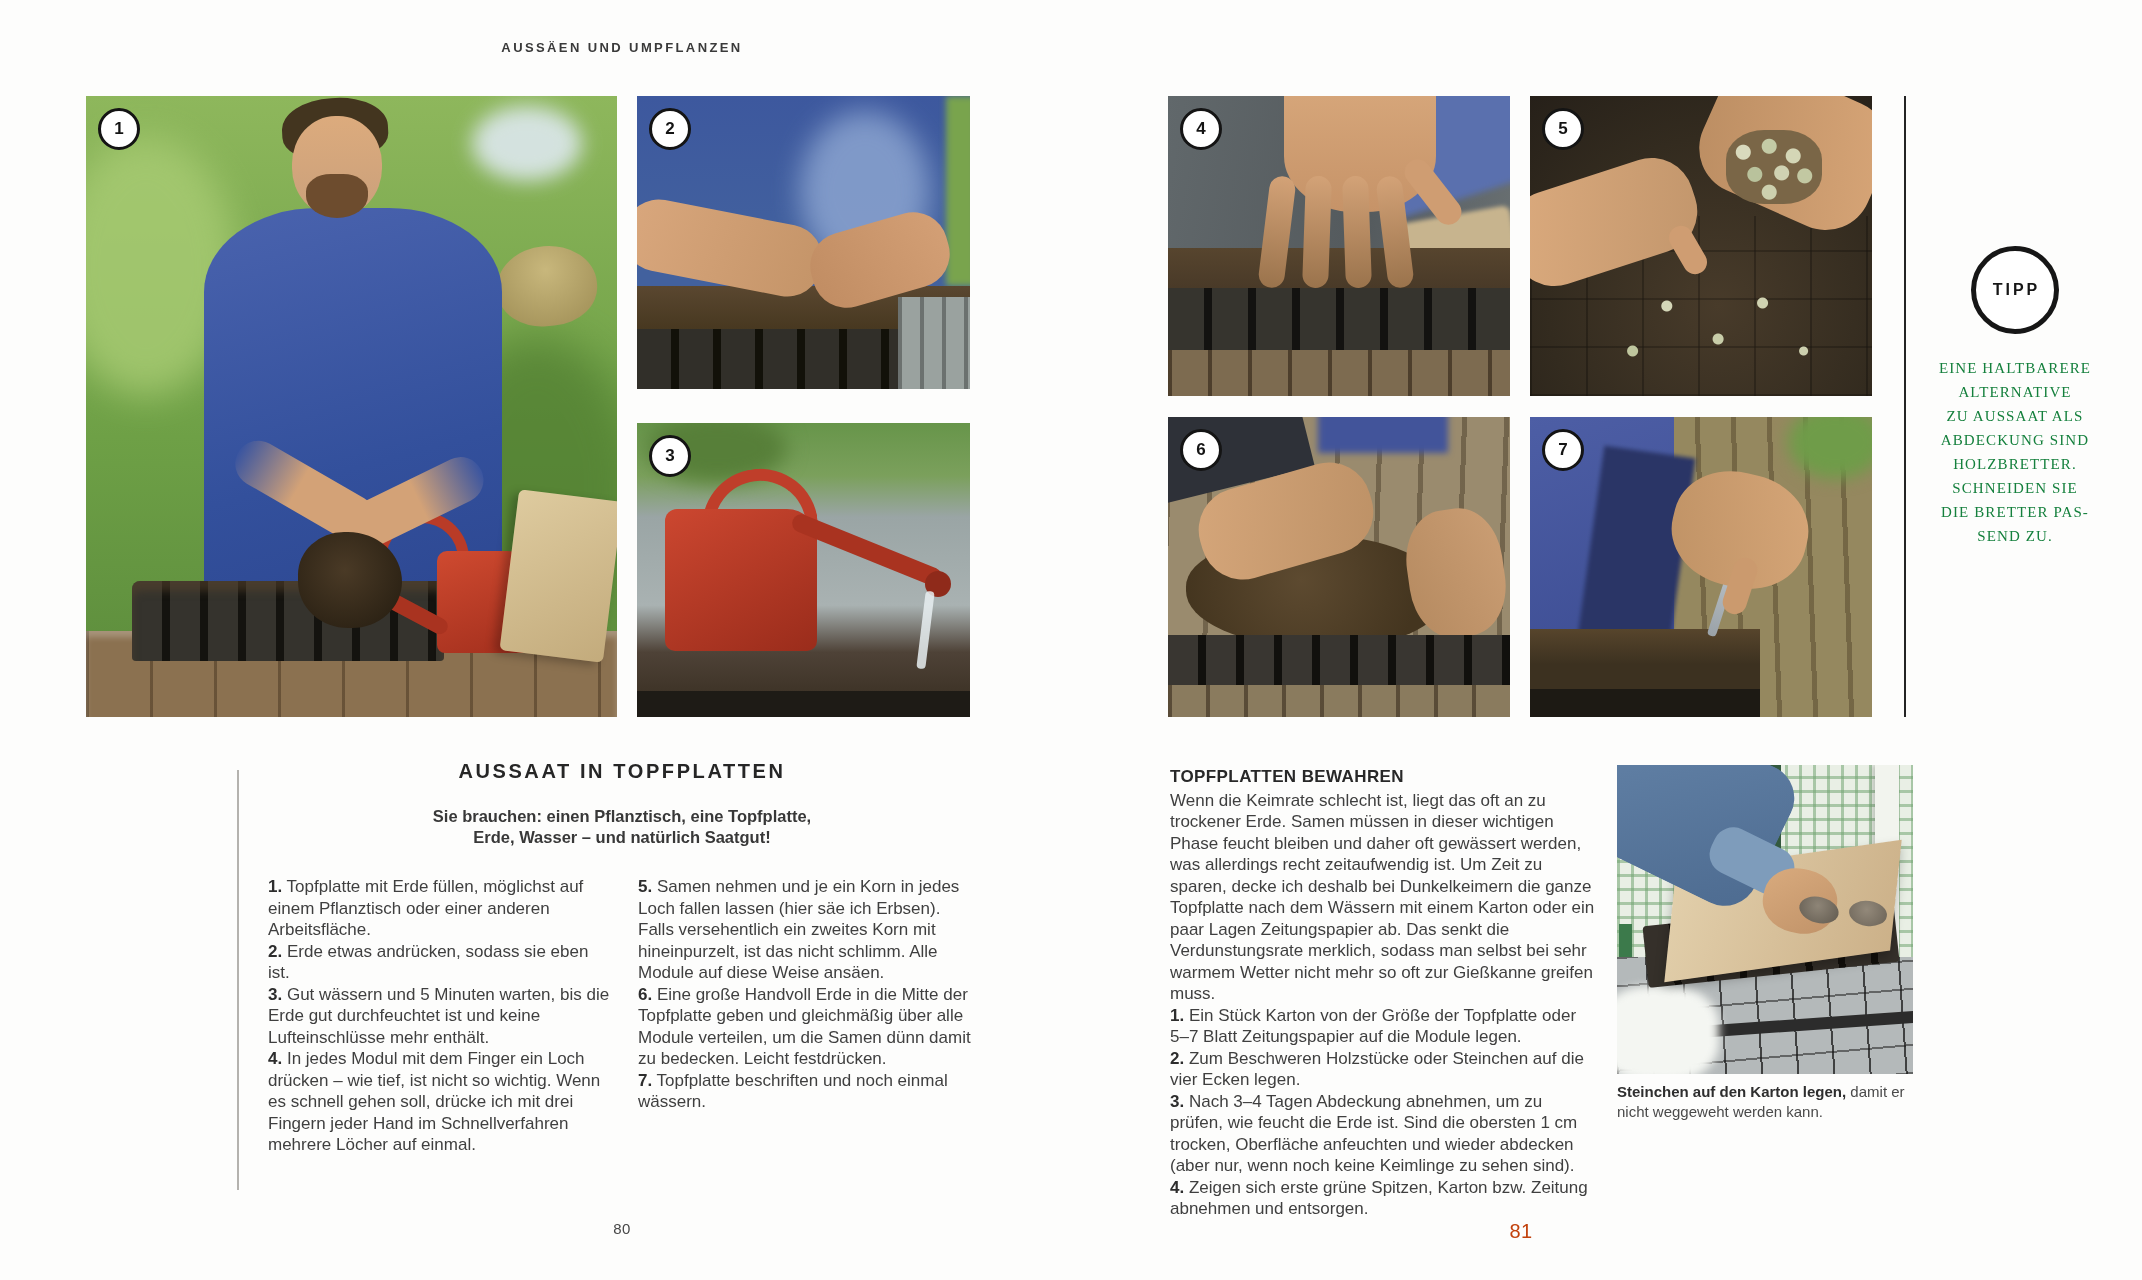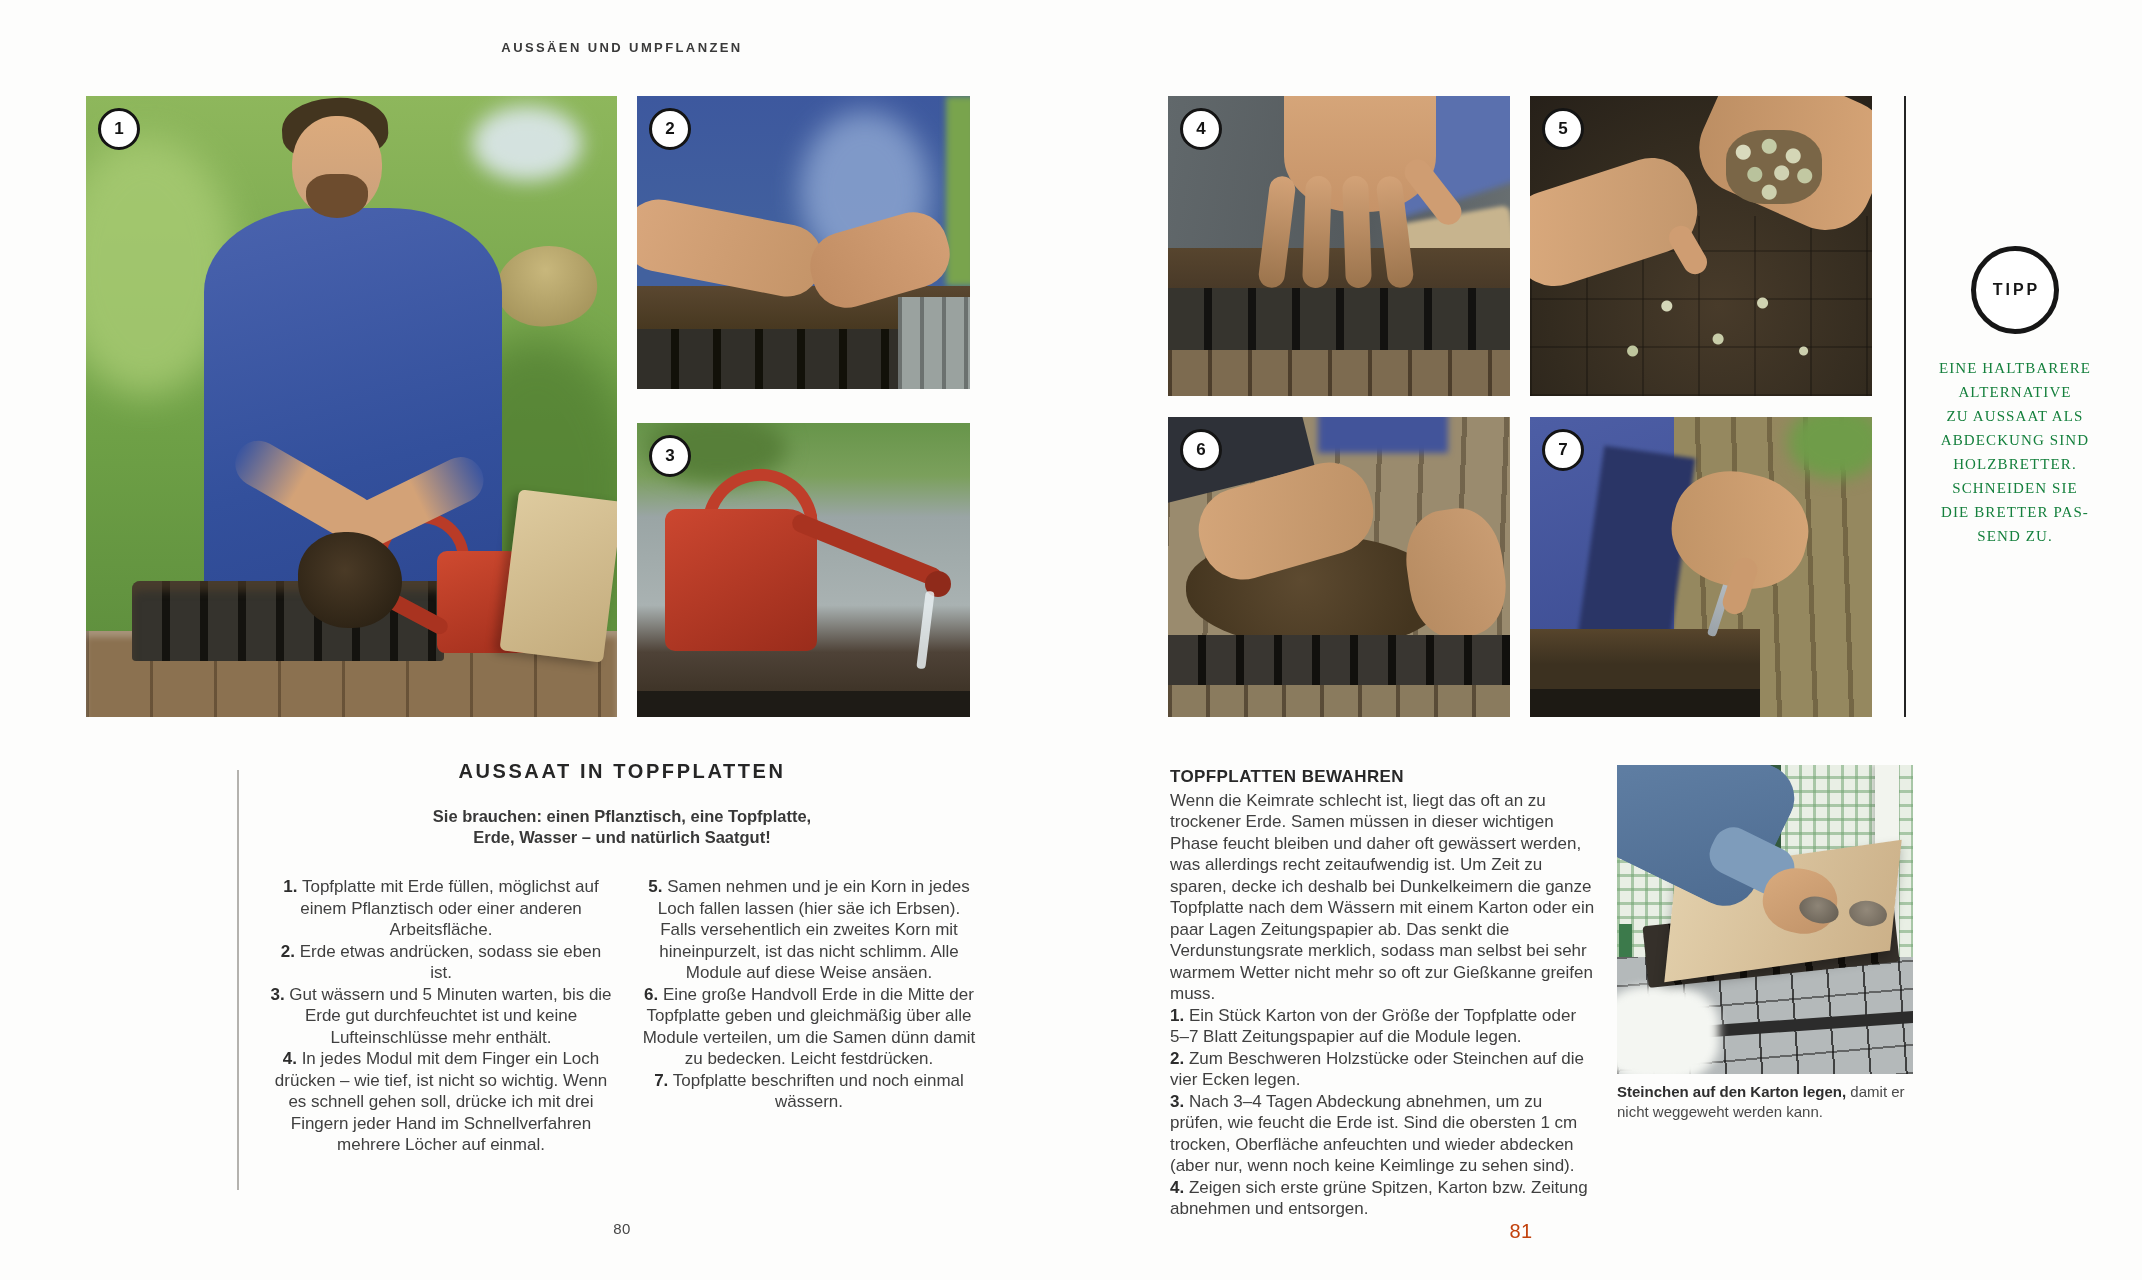--- a/index.html
+++ b/index.html
@@ -11,21 +11,21 @@
   .abs{position:absolute;}
   .el{position:absolute;}
 
   
   .kicker{left:268px;top:40px;width:708px;text-align:center;
     font-size:13px;font-weight:bold;letter-spacing:2.4px;color:#3a3a3a;}
   .heading{left:268px;top:760px;width:708px;text-align:center;
     font-size:20px;font-weight:bold;letter-spacing:2.6px;color:#262626;}
   .subtitle{left:268px;top:806px;width:708px;text-align:center;
     font-size:16.5px;font-weight:bold;line-height:21px;color:#383838;}
-  .steps-col{top:876px;font-size:17px;line-height:21.5px;color:#3f3f3f;text-align:center;}
+  .steps-col{top:876px;font-size:17px;line-height:21.5px;color:#3f3f3f;}
   .steps-col p{margin:0;}
   .step-num{font-weight:bold;color:#2d2d2d;}
   .col1{left:268px;width:346px;}
   .col2{left:638px;width:342px;}
   .left-rule{left:237px;top:770px;width:2px;height:420px;background:#b4b2ae;}
   .pagenum-l{left:268px;top:1220px;width:708px;text-align:center;font-size:15px;letter-spacing:.5px;color:#474747;}
   .pagenum-r{left:1170px;top:1220px;width:702px;text-align:center;font-size:20px;letter-spacing:.5px;color:#c2410c;}
 
   .right-col{left:1170px;top:766px;width:428px;font-size:17px;line-height:21.5px;color:#3f3f3f;}
   .right-col h3{margin:0 0 2px 0;font-size:17px;letter-spacing:.4px;color:#282828;}

